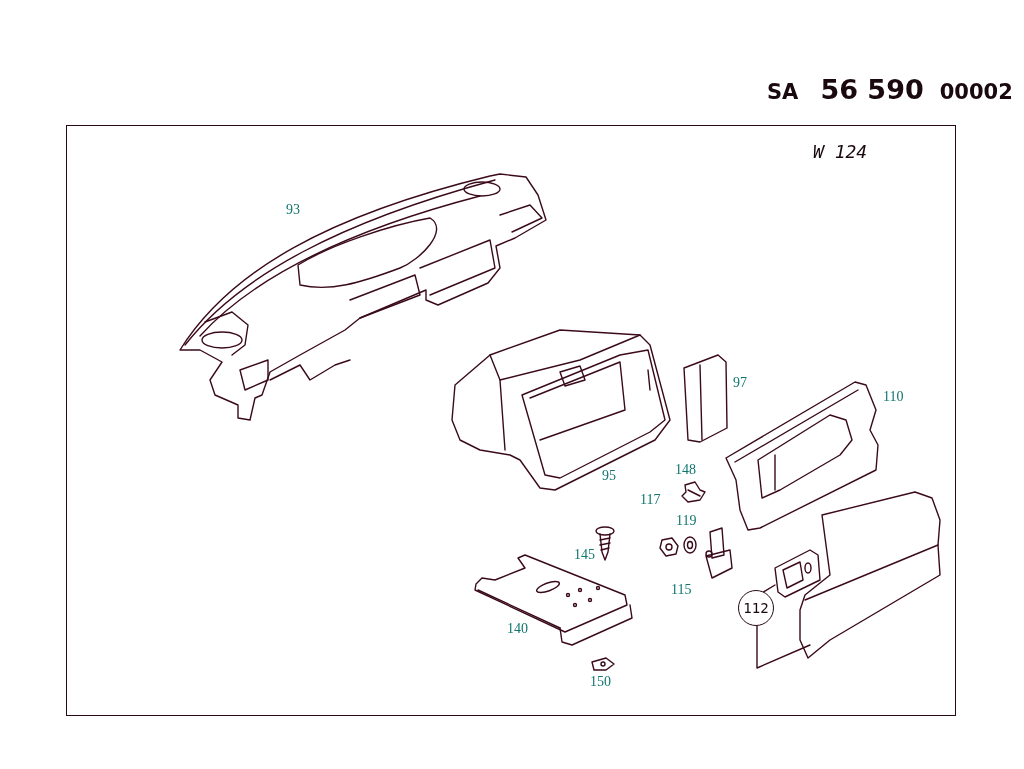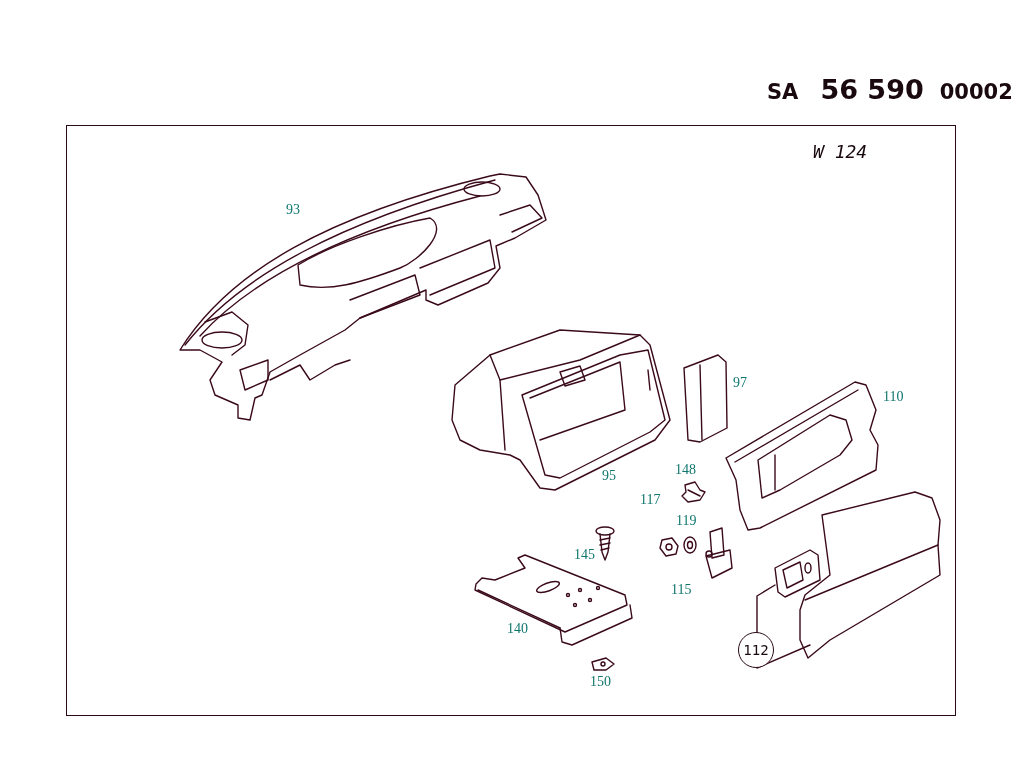--- a/index.html
+++ b/index.html
@@ -117,21 +117,21 @@
   <g>
     <path class="p" d="M592,662 L606,658 L614,664 L606,670 L594,670 Z"></path>
     <circle class="p" cx="603" cy="664" r="2"></circle>
   </g>
 </svg>
 
 <span class="lbl" style="left:286px;top:202px;">93</span>
 <span class="lbl" style="left:602px;top:468px;text-align:center;">95</span>
 <span class="lbl" style="left:733px;top:375px;">97</span>
 <span class="lbl" style="left:883px;top:389px;">110</span>
-<div class="circ" style="left:738px;top:632px;">
+<div class="circ" style="left:738px;top:590px;">
     <span>112</span>
   </div>
 <span class="lbl" style="left:671px;top:582px;">115</span>
 <span class="lbl" style="left:640px;top:492px;">117</span>
 <span class="lbl" style="left:676px;top:513px;">119</span>
 <span class="lbl" style="left:675px;top:462px;">148</span>
 <span class="lbl" style="left:507px;top:621px;text-align:center;">140</span>
 <span class="lbl" style="left:574px;top:547px;">145</span>
 <span class="lbl" style="left:590px;top:674px;">150</span>
 

